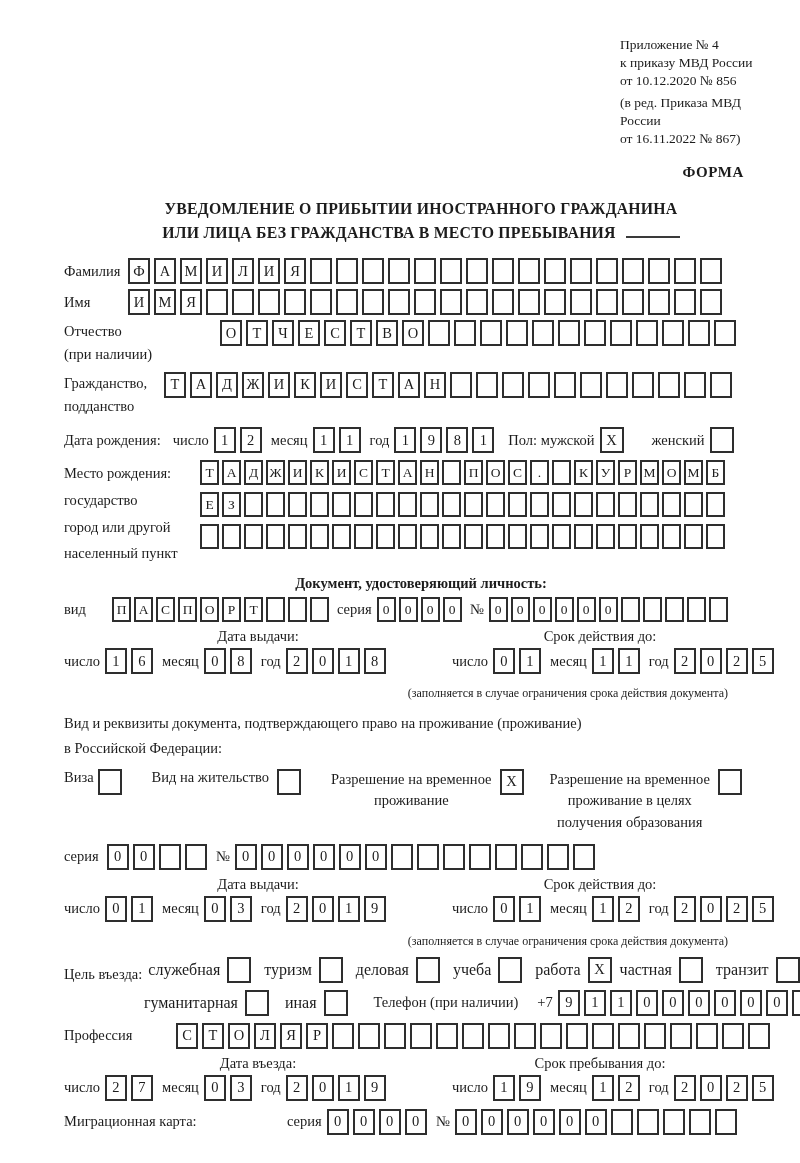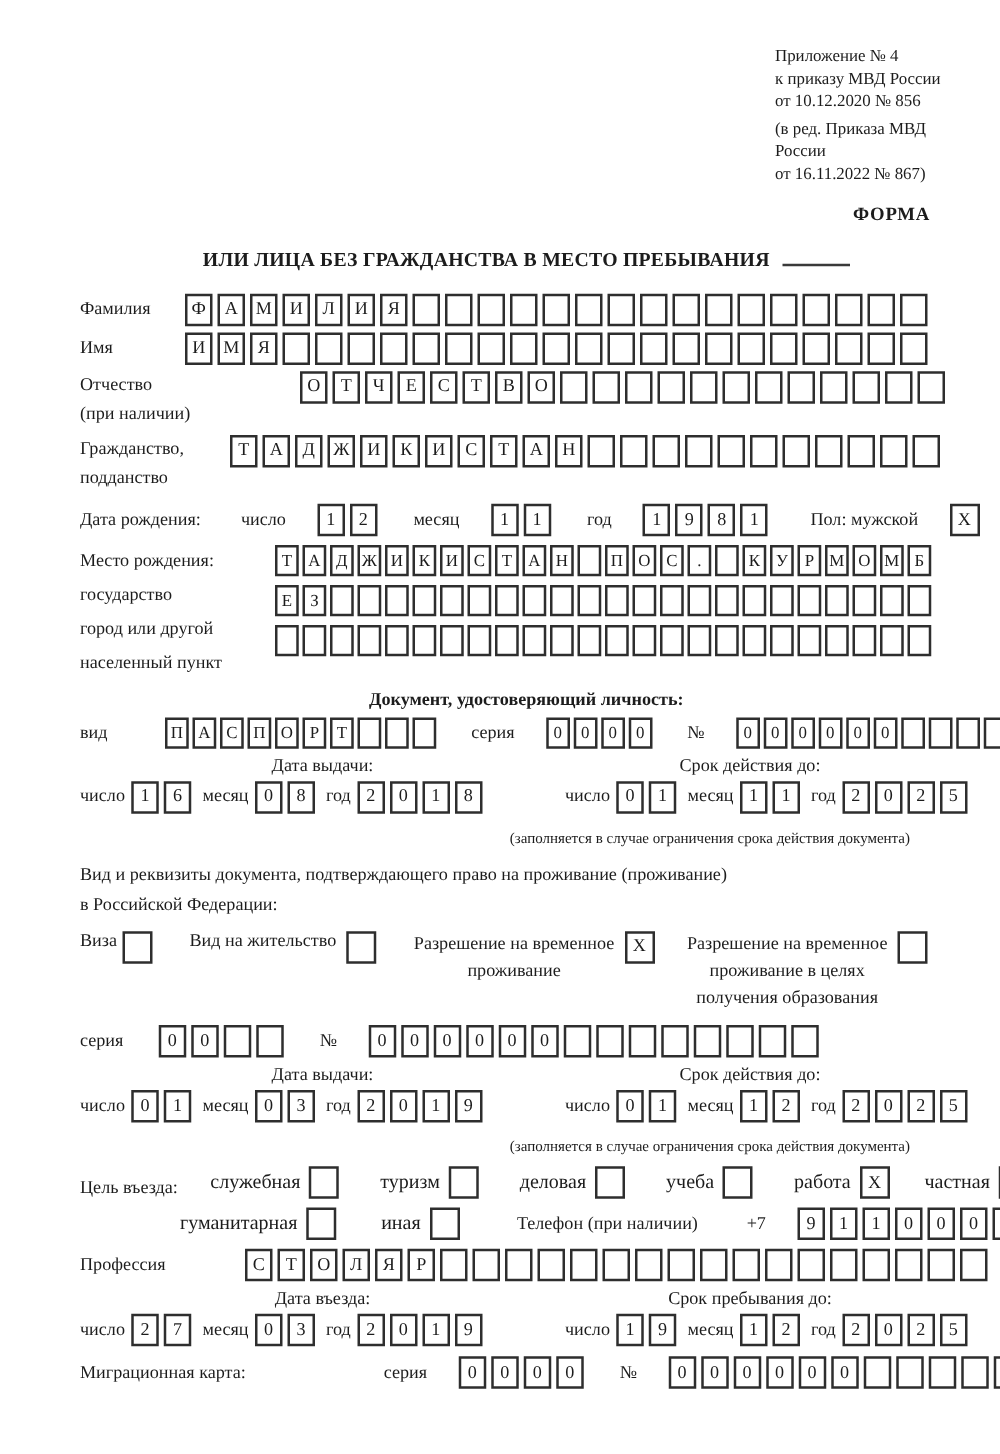--- a/index.html
+++ b/index.html
@@ -13,21 +13,21 @@
   
   .appendix { margin-left:556px; font-size:13.5px; line-height:1.32; }
   .appendix .gap { margin-top:5px; }
   .forma { text-align:right; padding-right:34px; font-weight:bold; font-size:15px; letter-spacing:.6px; margin-top:16px; }
 
   .title { text-align:center; font-weight:bold; font-size:15.8px; line-height:1.5; margin-top:16px; letter-spacing:.2px; }
   .uline { display:inline-block; width:54px; border-bottom:2px solid #3a3a3a; margin-left:10px; }
   .sec { font-weight:bold; font-size:14.4px; margin-top:22px; letter-spacing:.1px; }
 
   
-  .frow { display:flex; align-items:center; margin-top:5px;gap:20px; }
+  .frow { display:flex; align-items:center; margin-top:5px; }
   .frow.top { align-items:flex-start; }
   .lab { font-size:14.5px; flex:0 0 auto; }
   .lab2 { font-size:14.5px; line-height:1.6; flex:0 0 auto; }
   .sublab { font-size:14.5px; flex:0 0 auto; margin:0 5px; }
   .cells { display:flex; flex:0 0 auto; }
   .cell {
     width:22px; height:26px; border:2px solid #2e2e2e; margin-right:4px;
     display:flex; align-items:center; justify-content:center;
     font-size:14.5px; flex:0 0 auto; background:#fff;
   }
@@ -61,20 +61,21 @@
   <div class="appendix">
     <div>Приложение № 4</div>
     <div>к приказу МВД России</div>
     <div>от 10.12.2020 № 856</div>
     <div class="gap">(в ред. Приказа МВД России</div>
     <div>от 16.11.2022 № 867)</div>
   </div>
   <div class="forma">ФОРМА</div>
 
   <div class="title">
+    <div>УВЕДОМЛЕНИЕ О ПРИБЫТИИ ИНОСТРАННОГО ГРАЖДАНИНА</div>
     <div><span>ИЛИ ЛИЦА БЕЗ ГРАЖДАНСТВА В МЕСТО ПРЕБЫВАНИЯ</span><span class="uline"></span></div>
   </div>
 
 
   <div class="frow" style="margin-top:14px;">
     <span class="lab" style="width:64px;">Фамилия</span>
     <div class="cells">
         <div class="cell">Ф</div>
         <div class="cell">А</div>
         <div class="cell">М</div>

